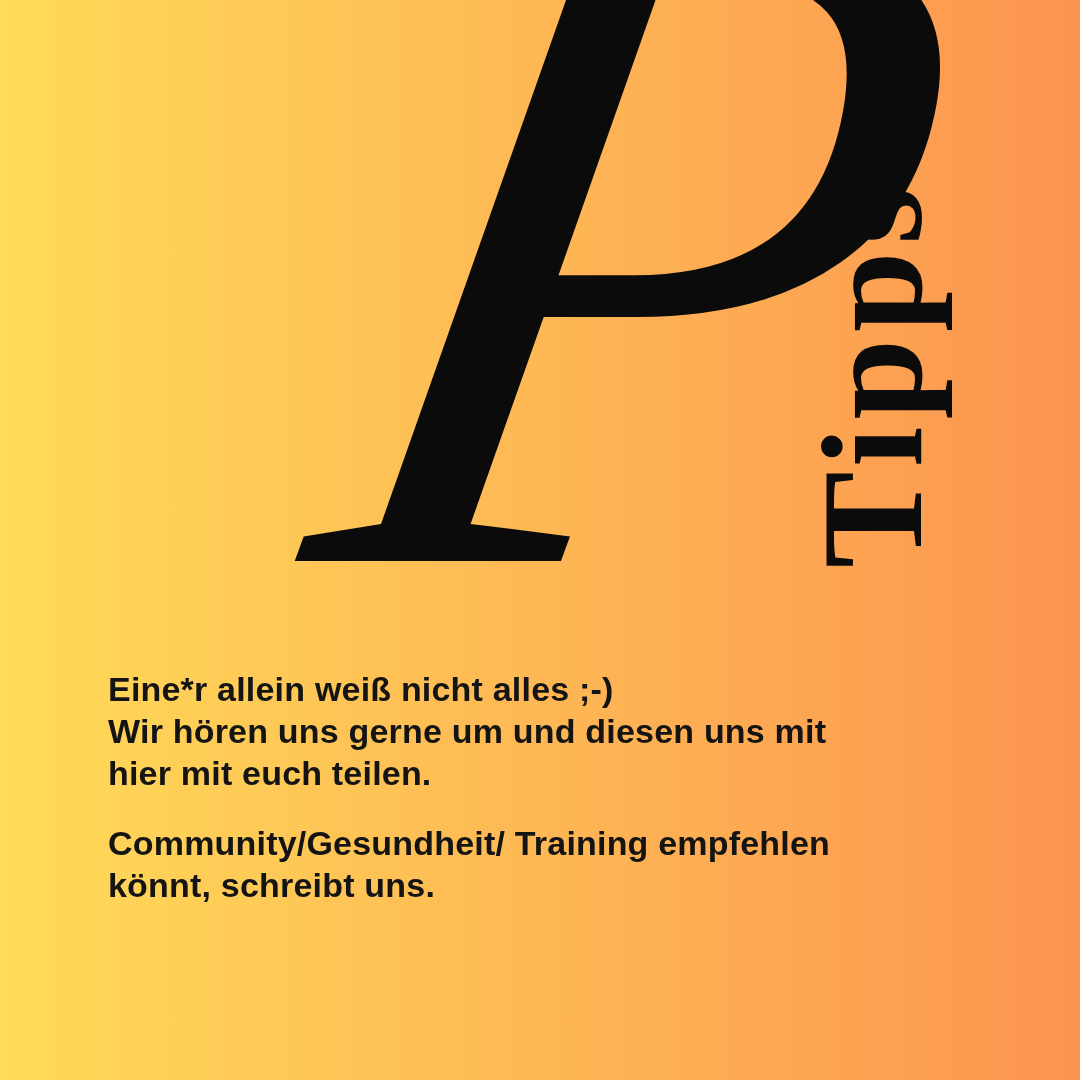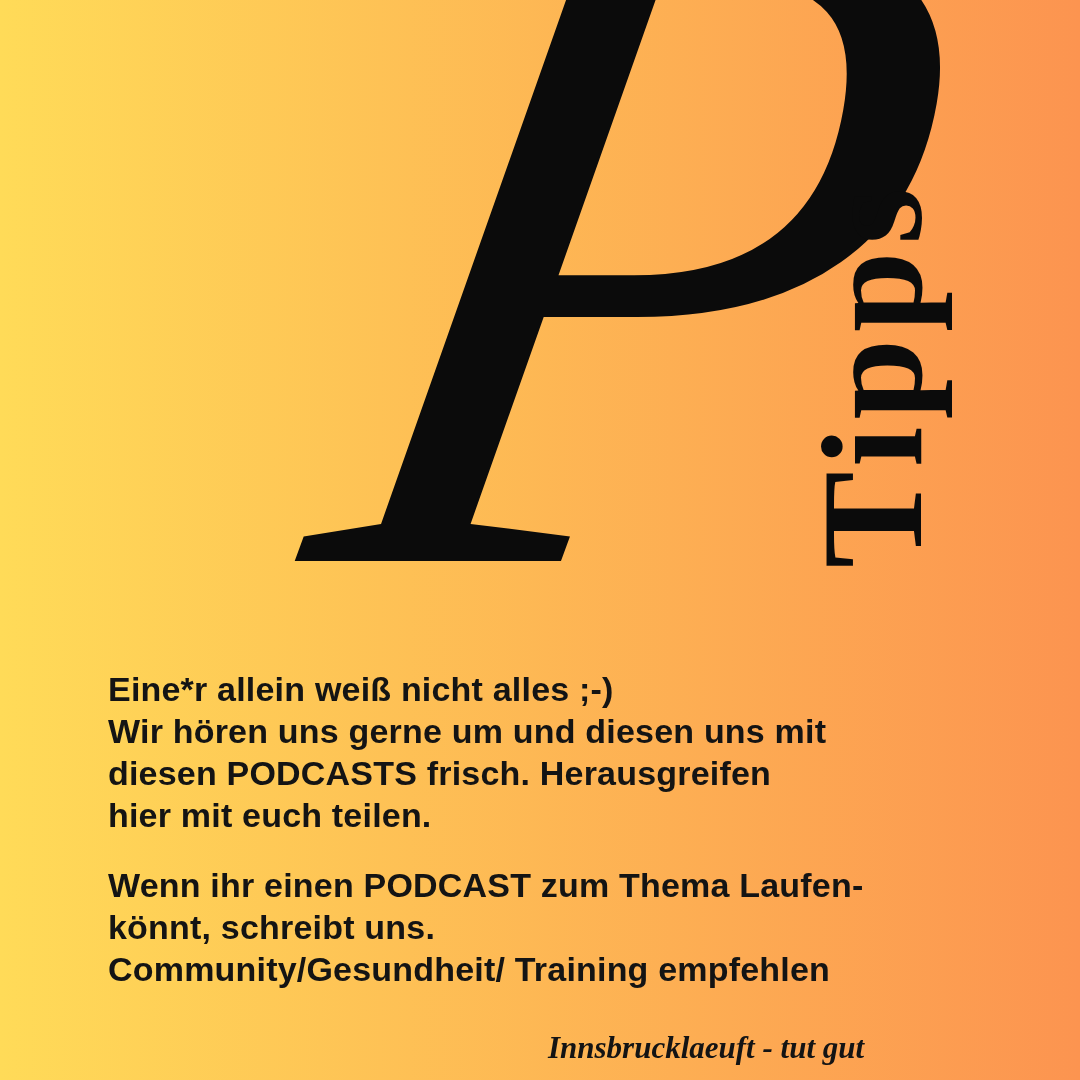--- a/index.html
+++ b/index.html
@@ -74,25 +74,22 @@
 <div class="canvas">
 
   <div class="big-p">P</div>
 
   <div class="tipps">Tipps</div>
 
   <div class="body-text">
     <div class="para1">
       <div class="line">Eine*r allein weiß nicht alles ;-)</div>
       <div class="line">Wir hören uns gerne um und diesen uns mit</div>
-      <div class="line">diesen PODCASTS frisch. Herausgreifen</div>
       <div class="line">hier mit euch teilen.</div>
     </div>
     <div class="para2">
-      <div class="line">Wenn ihr einen PODCAST zum Thema Laufen-</div>
+      <div class="line">Community/Gesundheit/ Training empfehlen</div>
       <div class="line">könnt, schreibt uns.</div>
-      <div class="line">Community/Gesundheit/ Training empfehlen</div>
     </div>
   </div>
 
-  <div class="signature">Innsbrucklaeuft - tut gut</div>
 
 </div>
 
 </body></html>

